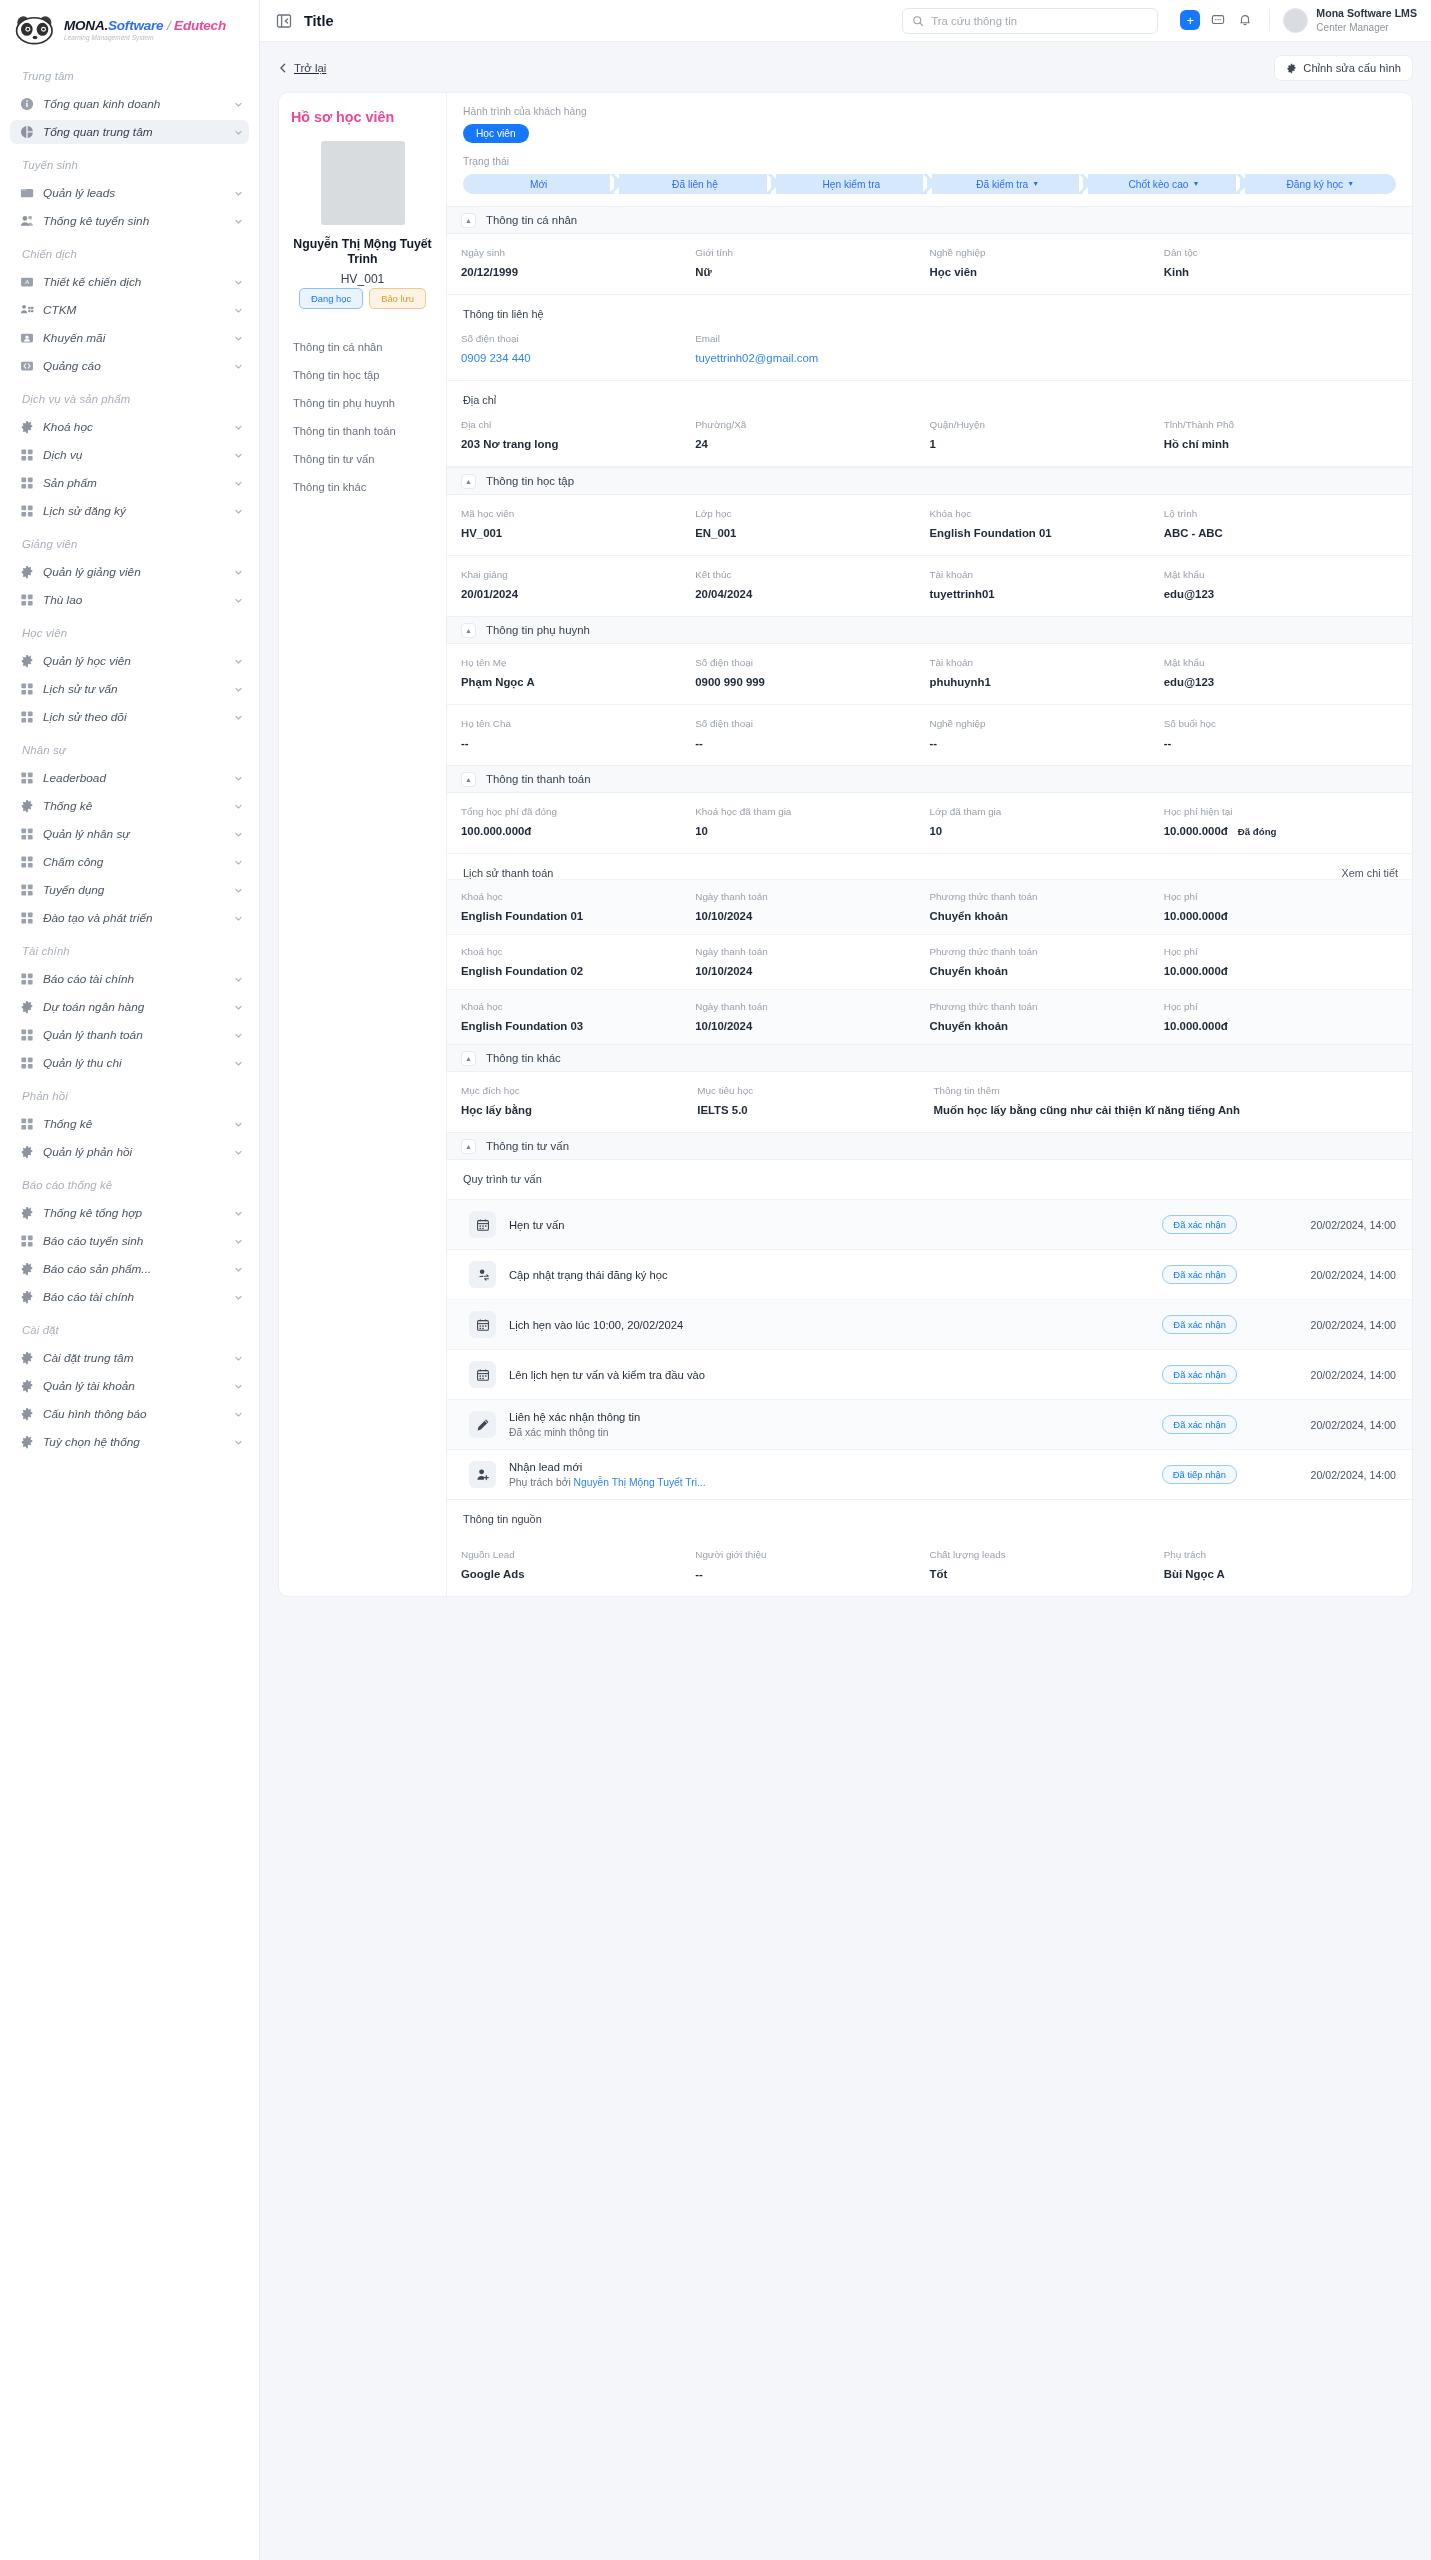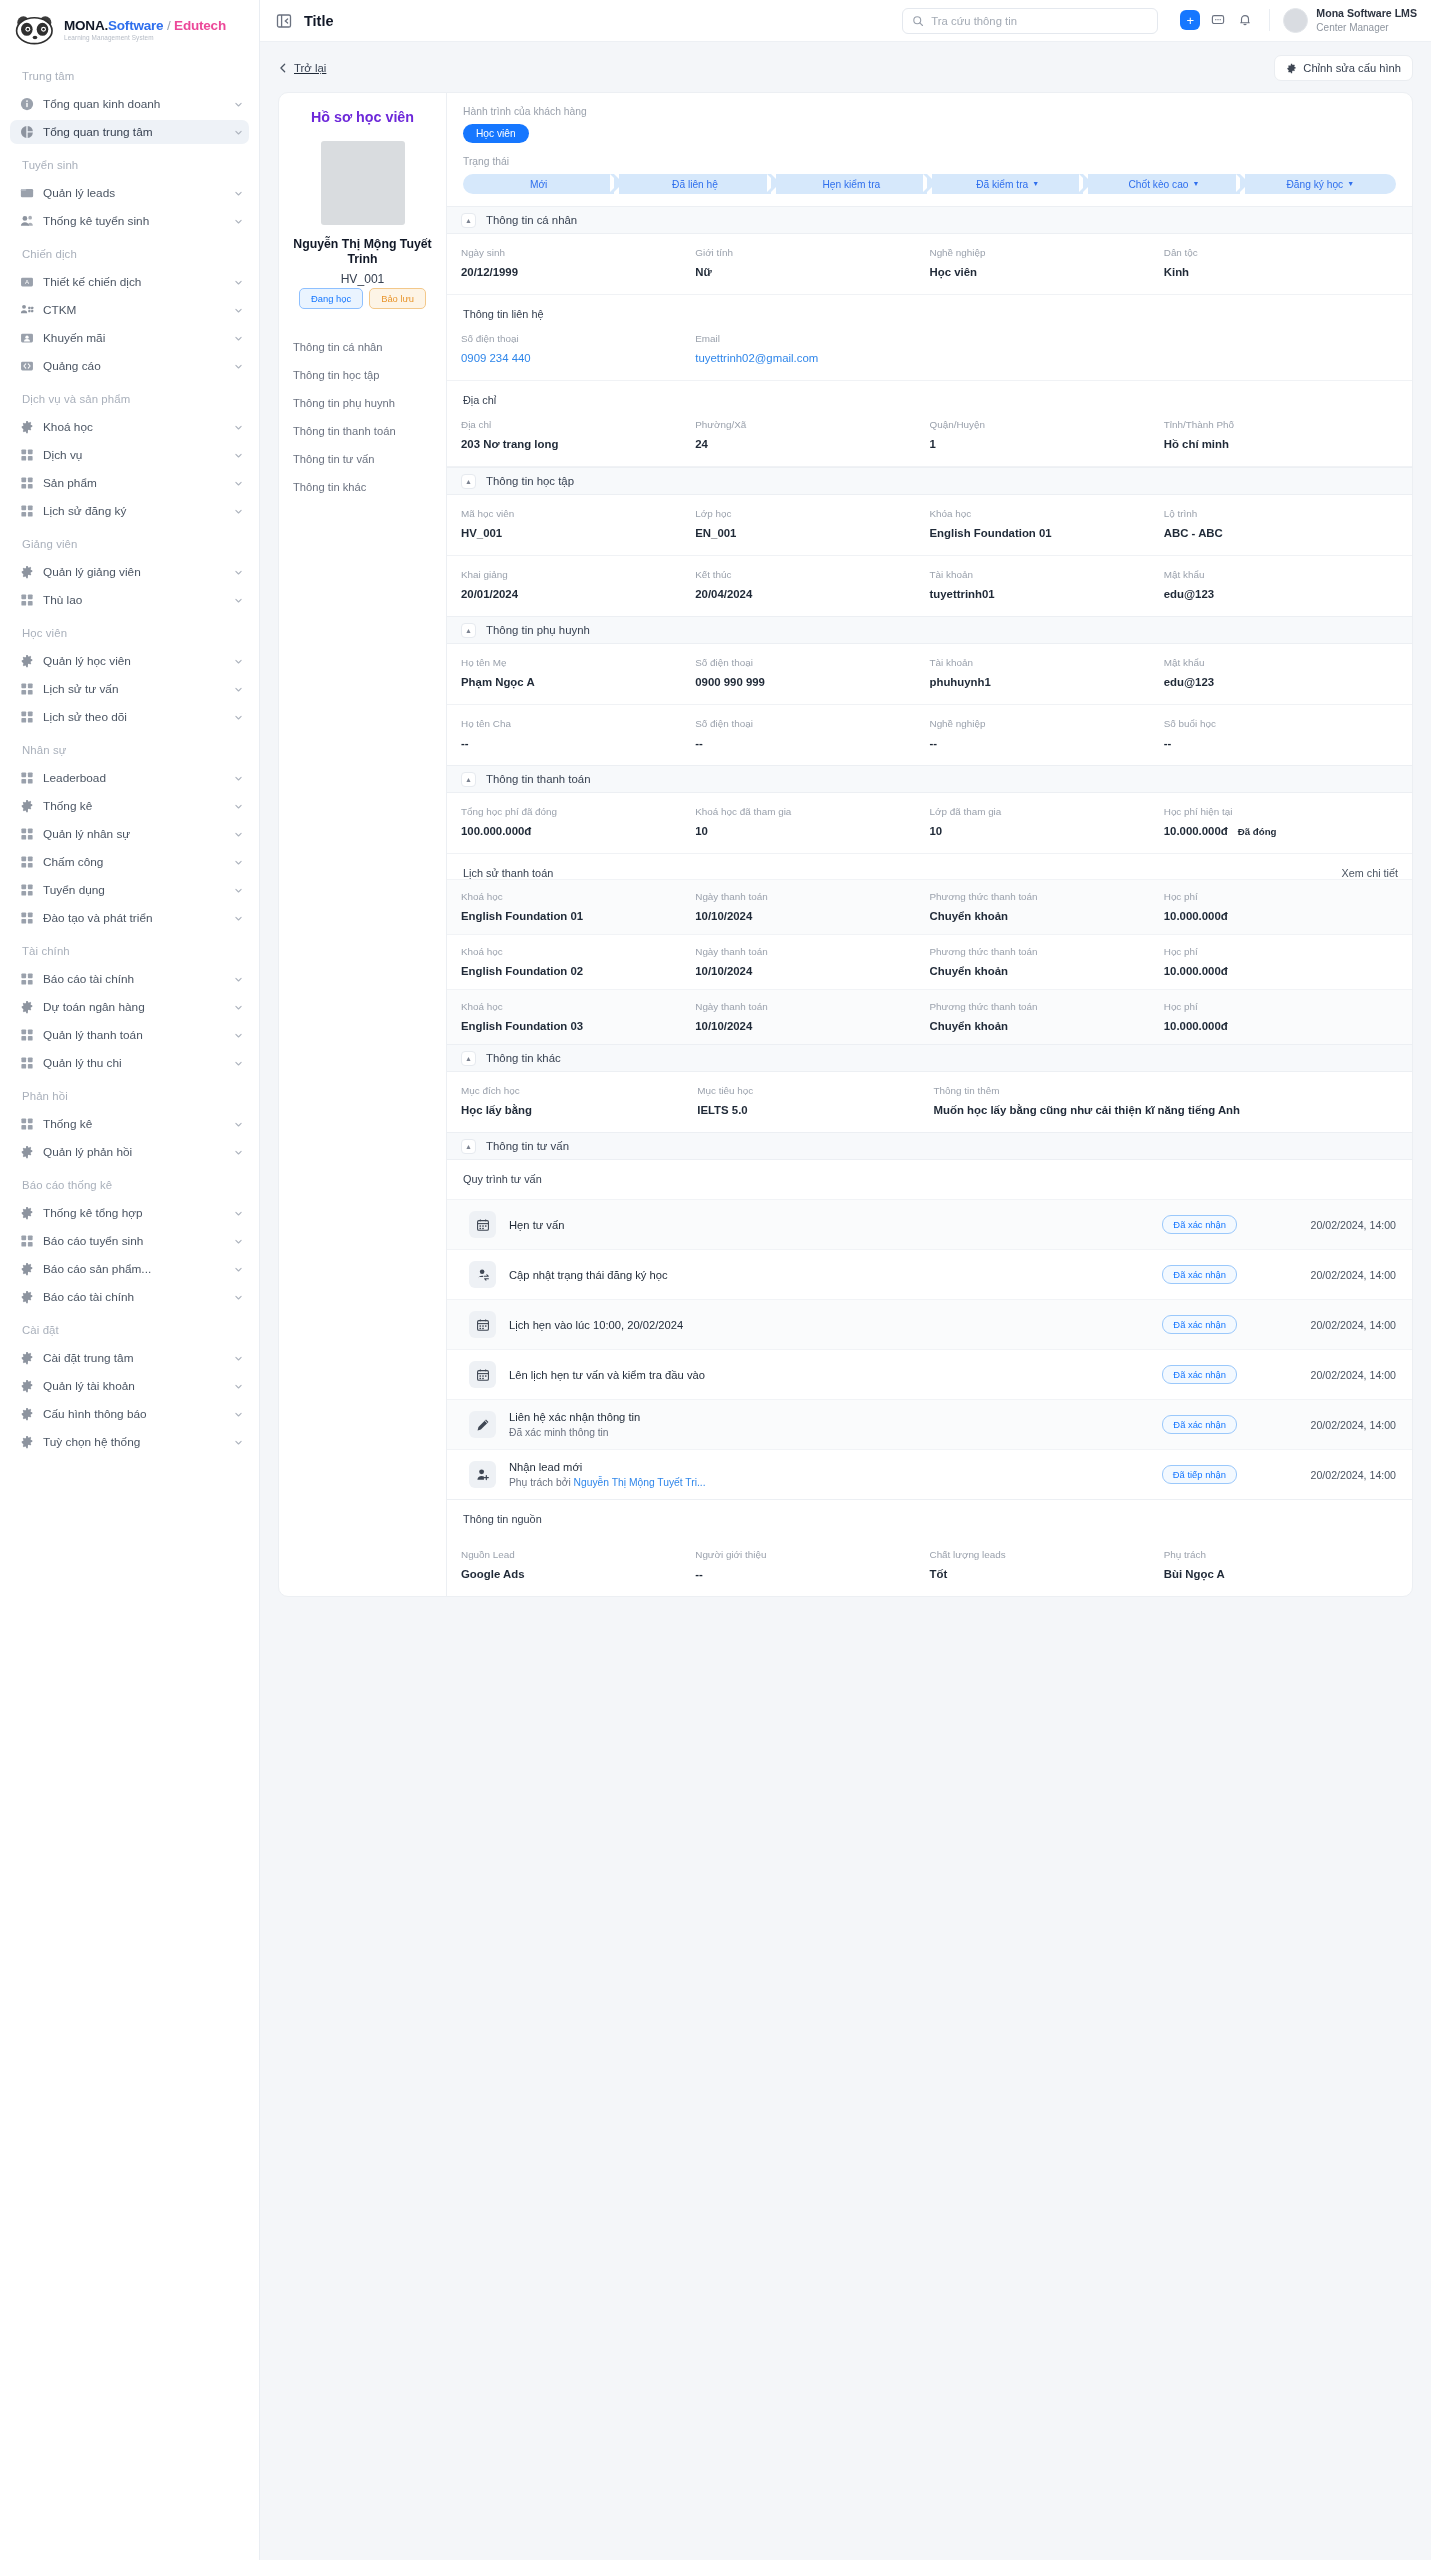--- a/index.html
+++ b/index.html
@@ -13,20 +13,21 @@
   .app { display: flex; width: 1431px; height: 2560px; }
 
   
   .sidebar {
     width: 260px; flex: 0 0 260px;
     background: #ffffff;
     border-right: 1px solid #e9edf2;
     padding: 0 0 0 0;
     overflow: hidden;
     position: relative;
+    font-style: italic;
   }
   .brand { display: flex; align-items: center; gap: 8px; padding: 15px 12px 14px 14px; }
   .panda { width: 42px; height: 30px; flex: 0 0 42px; position: relative; }
   .brand-text { line-height: 1.05; }
   .brand-line1 { font-size: 13.5px; font-weight: 700; letter-spacing: -.2px; white-space: nowrap;}
   .b-mona { color: #111827; }
   .b-soft { color: #2f6fed; }
   .b-slash { color: #9ca3af; font-weight: 400; }
   .b-edu { color: #ec4899; }
   .brand-line2 { font-size: 6.4px; color: #b6bcc6; margin-top: 2px; letter-spacing: .1px;}
@@ -106,21 +107,21 @@
 
   .card {
     background: #fff; border: 1px solid #eceff3; border-radius: 10px;
     display: flex; overflow: hidden;
   }
   
   .profile {
     width: 168px; flex: 0 0 168px; border-right: 1px solid #eceff3;
     padding: 16px 12px 20px 12px;
   }
-  .profile-h { font-size: 14.3px; font-weight: 700; text-align: center; color: #6d28d9; }
+  .profile-h { font-size: 14.3px; font-weight: 700; text-align: left; color: #ec4899; }
   .photo {
     width: 84px; height: 84px; background: #d9dcdf; border-radius: 3px;
     margin: 16px auto 12px auto;
   }
   .p-name { font-size: 12.3px; font-weight: 700; text-align: center; color: #111827; line-height: 1.25; }
   .p-code { font-size: 12.1px; text-align: center; color: #374151; margin-top: 4px; }
   .badges { display: flex; gap: 6px; justify-content: center; margin-top: 2px; }
   .badge { font-size: 9.4px; border-radius: 5px; padding: 4px 11px; white-space: nowrap; }
   .badge.blue { color: #1677ff; border: 1px solid #8ec0ff; background: #eaf4ff; }
   .badge.orange { color: #e8962f; border: 1px solid #f3c88a; background: #fdf4e6; }

